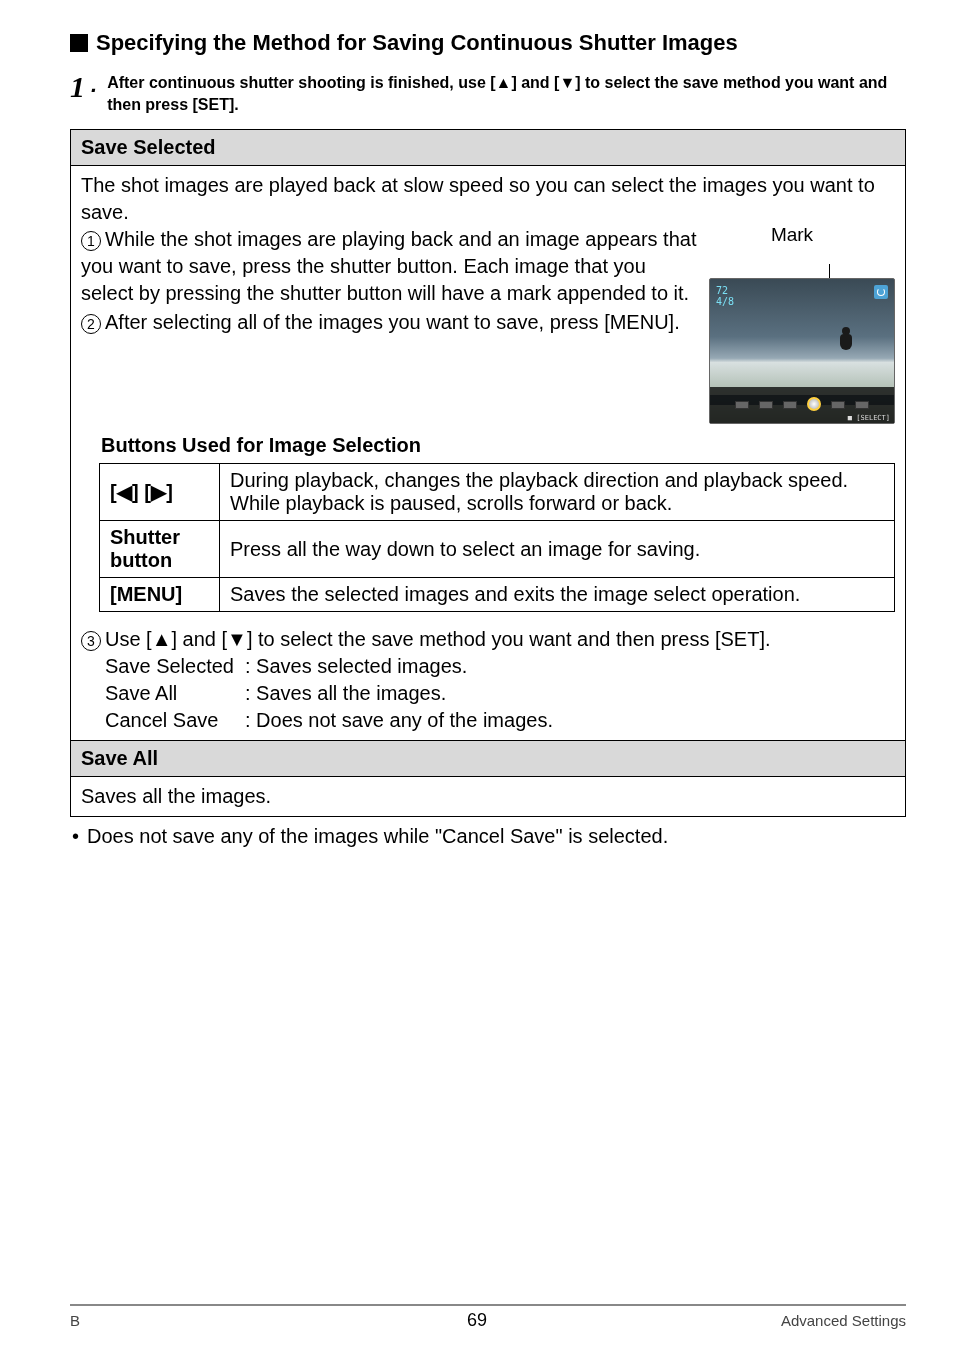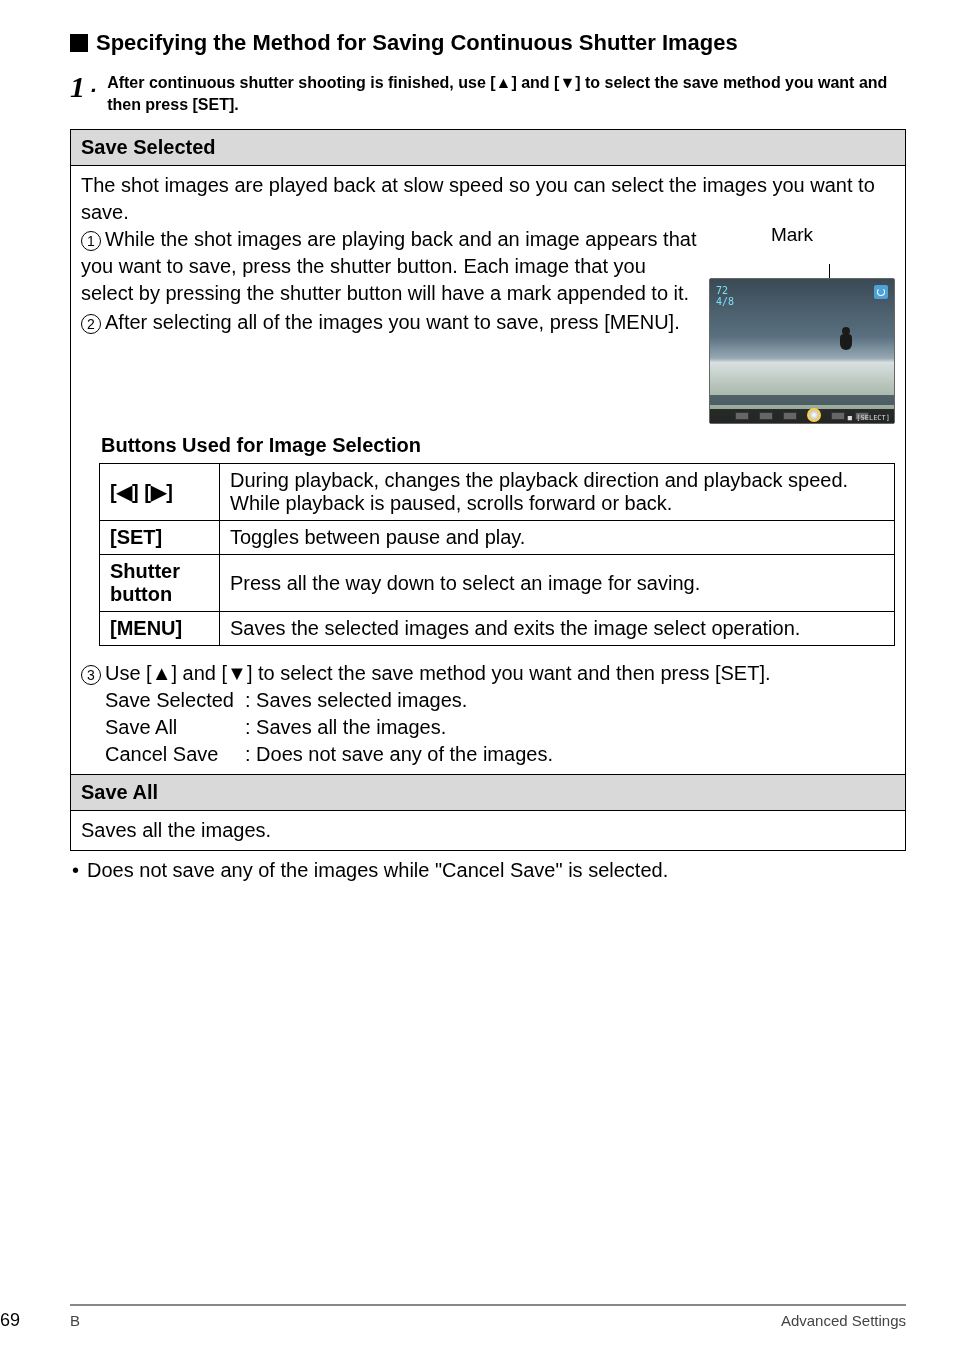--- a/index.html
+++ b/index.html
@@ -22,40 +22,40 @@
   .mark-area { float: right; width: 186px; margin-left: 10px; margin-top: -2px; }
   .mark-label { font-size: 19px; text-align: center; margin-bottom: 18px; padding-right: 20px; }
   .mark-line { width: 1px; height: 14px; background: #000; margin: 0 auto 0 120px; }
   .thumb { width: 186px; height: 146px; border: 1px solid #666; background: linear-gradient(#3a4a55 0%, #5a7080 40%, #96a8b4 55%, #d8e0e0 58%, #b5c2b8 75%, #8a988a 100%); position: relative; border-radius: 2px; }
   .thumb .tnum { position: absolute; top: 6px; left: 6px; color: #7be0f5; font-size: 10px; line-height: 1.1; font-family: monospace; }
   .thumb .ticon { position: absolute; top: 6px; right: 6px; width: 14px; height: 14px; background: #4da3d6; border-radius: 2px; }
   .thumb .ticon::after { content: ""; position: absolute; top: 3px; left: 3px; width: 6px; height: 6px; border: 1.5px solid #fff; border-radius: 50%; border-top-color: transparent; }
   .thumb .person { position: absolute; top: 48px; right: 42px; width: 12px; height: 24px; }
   .thumb .person .head { width: 8px; height: 8px; border-radius: 50%; background: #1a1a1a; margin: 0 auto; }
   .thumb .person .body { width: 12px; height: 16px; background: #1a1a1a; border-radius: 4px 4px 6px 6px; margin-top: -1px; }
-  .thumb .bottombar { position: absolute; bottom: 0; left: 0; right: 0; height: 14px; background: rgba(0,0,0,0.75); display:flex; align-items:center; justify-content:center; gap:10px; }
+  .thumb .bottombar { position: absolute; bottom: 0; left: 0; right: 0; height: 36px; background: rgba(0,0,0,0.75); display:flex; align-items:center; justify-content:center; gap:10px; }
   .thumb .barseg { height: 8px; background: #666; border: 1px solid #333; }
   .thumb .barseg.s1 { width: 14px; }
   .thumb .barseg.s2 { width: 14px; }
   .thumb .barknob { width: 14px; height: 14px; border: 2px solid #ffd040; border-radius: 50%; background: radial-gradient(#fff,#aaa); margin-top:-3px; }
   .thumb .bartext { position:absolute; bottom:1px; right:4px; font-size:7px; color:#ddd; font-family: monospace; }
   .thumb .infobar { position: absolute; bottom: 18px; left: 0; right: 0; height: 10px; background: rgba(20,40,60,0.6); font-size:7px; color:#a0e0ff; font-family:monospace; padding-left:4px; line-height:10px; }
   .inner-heading { font-size: 20px; font-weight: bold; margin: 10px 0 6px 2px; clear: both; }
   .inner-table { width: 100%; border-collapse: collapse; margin-bottom: 14px; }
   .inner-table td, .inner-table th { border: 1px solid #000; padding: 5px 10px; font-size: 20px; text-align: left; vertical-align: middle; }
   .inner-table th { font-weight: bold; width: 120px; background: #fff; }
   .sub-list { margin-left: 24px; }
   .sub-row { display: flex; }
   .sub-label { width: 140px; flex-shrink: 0; }
   .note { font-size: 20px; margin-top: 8px; display: flex; }
   .note-bullet { margin: 0 8px 0 2px; }
   .footer { position: absolute; bottom: 28px; left: 0; right: 0; padding: 0 48px 0 70px; }
   .footer-line { border-top: 2px solid #888; margin-bottom: 6px; }
   .footer-row { display: flex; justify-content: space-between; align-items: center; font-size: 15px; color: #444; }
-  .footer-center { position: absolute; left: 0; right: 0; text-align: left; font-size: 18px; color: #000; }
+  .footer-center { position: absolute; left: 0; right: 0; text-align: center; font-size: 18px; color: #000; }
   .arrow { font-family: Arial, sans-serif; }
 </style>
 </head>
 <body>
 
 <div class="page">
 
   <div class="h2">
     <span class="h-square"></span><span>Specifying the Method for Saving Continuous Shutter Images</span>
   </div>
@@ -118,24 +118,20 @@
           <table class="inner-table">
             <tbody>
                   <tr>
               <th>
                 <span>[</span><span class="arrow">◀</span><span>] [</span><span class="arrow">▶</span><span>]</span>
               </th>
               <td style="white-space:pre-line;">During playback, changes the playback direction and playback speed.
 While playback is paused, scrolls forward or back.</td>
             </tr>
             <tr>
-              <th>[SET]</th>
-              <td>Toggles between pause and play.</td>
-            </tr>
-            <tr>
               <th>Shutter button</th>
               <td>Press all the way down to select an image for saving.</td>
             </tr>
             <tr>
               <th>[MENU]</th>
               <td>Saves the selected images and exits the image select operation.</td>
             </tr>
           </tbody>
               </table>
         </div>

